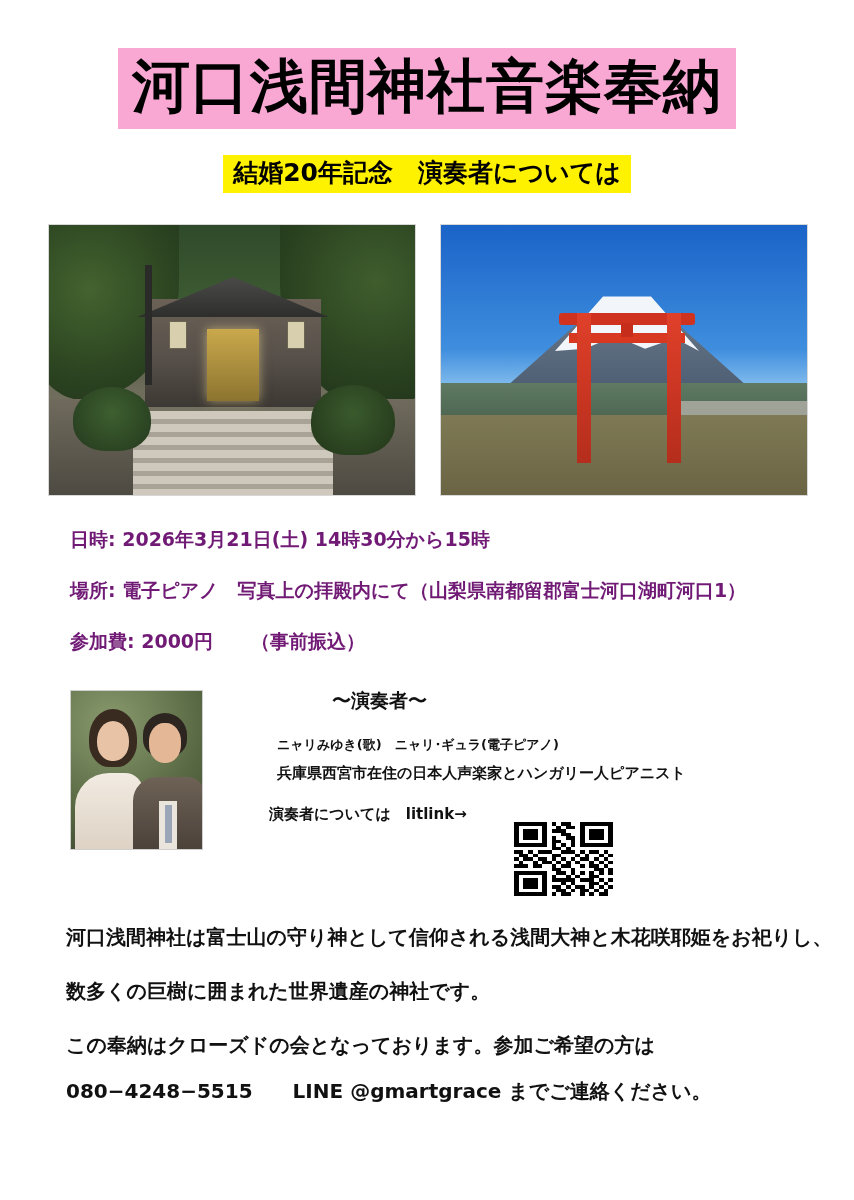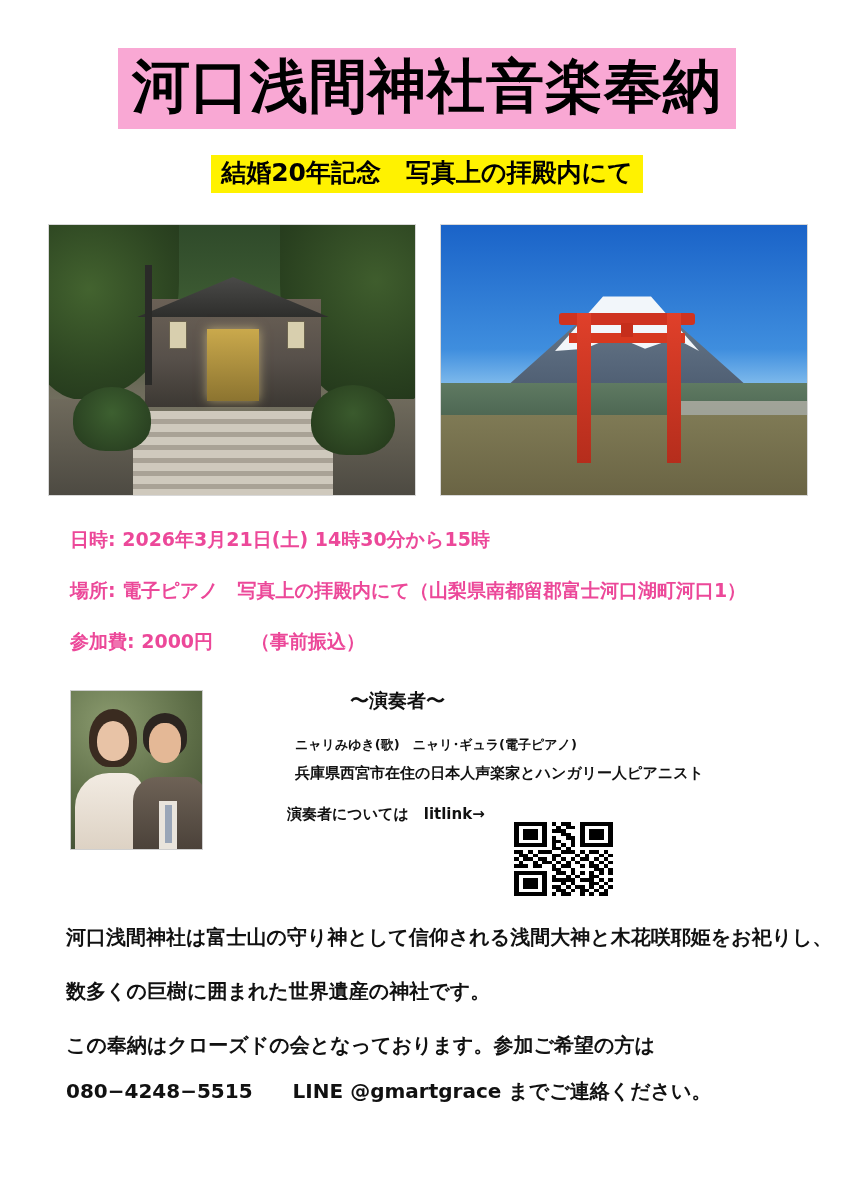--- a/index.html
+++ b/index.html
@@ -185,21 +185,21 @@
   }
 
   
   .info {
     position: absolute;
     left: 70px;
     top: 528px;
     width: 760px;
     font-size: 19px;
     font-weight: bold;
-    color: #ec4899;
+    color: #701a75;
     line-height: 1.2;
   }
   .info .line { margin-bottom: 28px; white-space: nowrap; }
 
   
   .performer {
     position: absolute;
     left: 70px;
     top: 688px;
     width: 760px;
@@ -244,21 +244,21 @@
   }
   .performer-photo .man-shirt {
     position: absolute; left: 88px; bottom: 0; width: 18px; height: 48px;
     background: #e9e4dc;
   }
   .performer-photo .man-tie {
     position: absolute; left: 94px; bottom: 6px; width: 7px; height: 38px;
     background: #9aa6b8;
   }
 
-  .perf-text { position: absolute; left: 205px; top: 0; width: 560px; }
+  .perf-text { position: absolute; left: 187px; top: 0; width: 560px; }
   .perf-head {
     font-size: 19px; font-weight: bold; margin: 0 0 22px 75px;
   }
   .perf-names {
     font-size: 13px; font-weight: bold; margin: 0 0 10px 20px; white-space: nowrap;
   }
   .perf-desc {
     font-size: 15px; font-weight: bold; margin: 0 0 22px 20px; white-space: nowrap;
   }
   .perf-link {
@@ -301,21 +301,21 @@
 </style>
 </head>
 <body>
 
 <div class="page">
 
   <div class="title-wrap">
     <span class="title">河口浅間神社音楽奉納</span>
   </div>
   <div class="subtitle-wrap">
-    <span class="subtitle">結婚20年記念　写真上の拝殿内にて</span>
+    <span class="subtitle">結婚20年記念　演奏者については</span>
   </div>
 
   <div class="photos">
     <div class="photo shrine">
       <div class="canopy-l"></div>
       <div class="canopy-r"></div>
       <div class="ground-l"></div>
       <div class="ground-r"></div>
       <div class="hall"></div>
       <div class="roof"></div>

